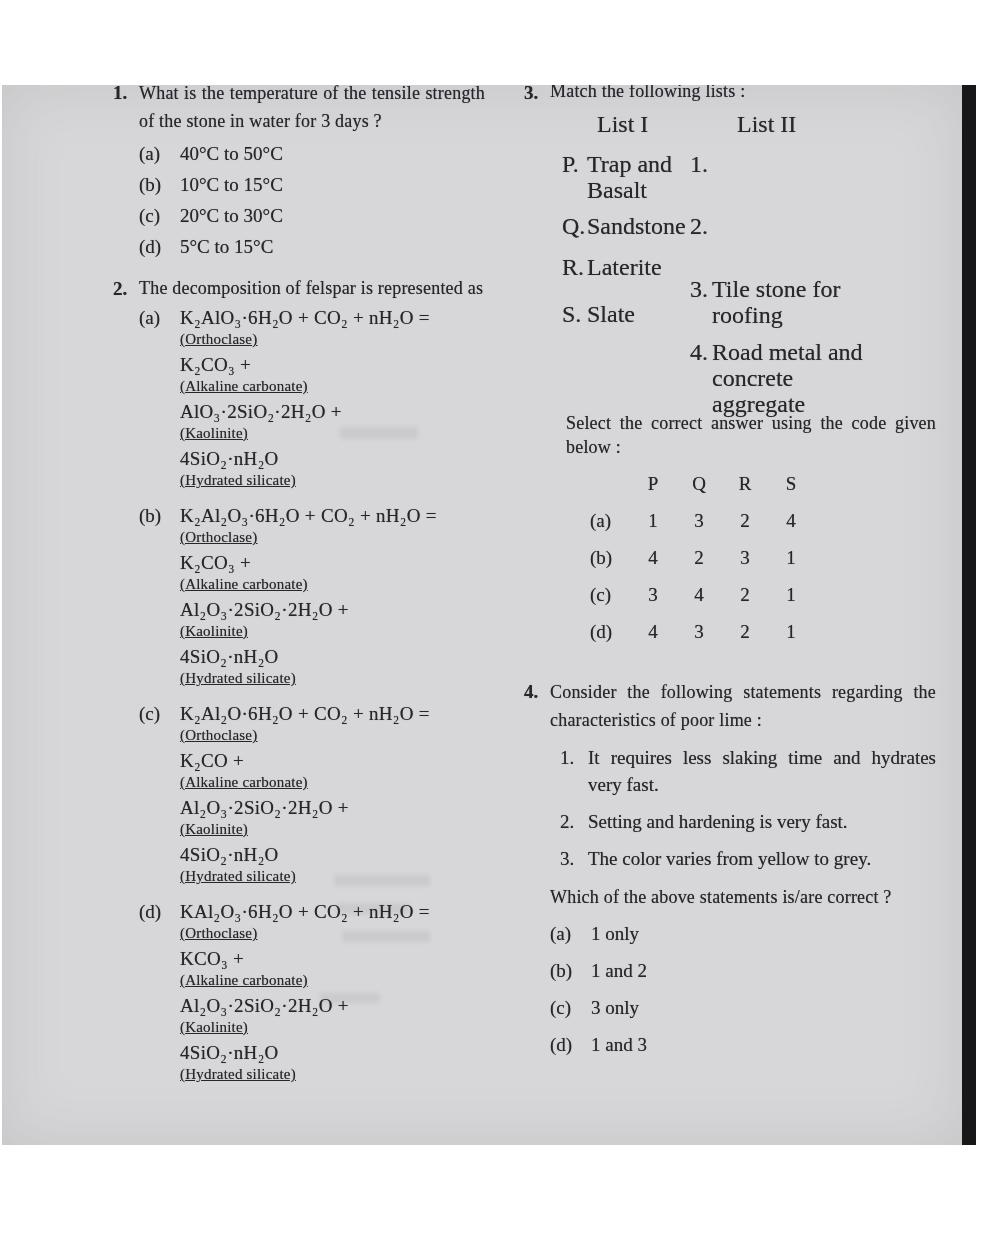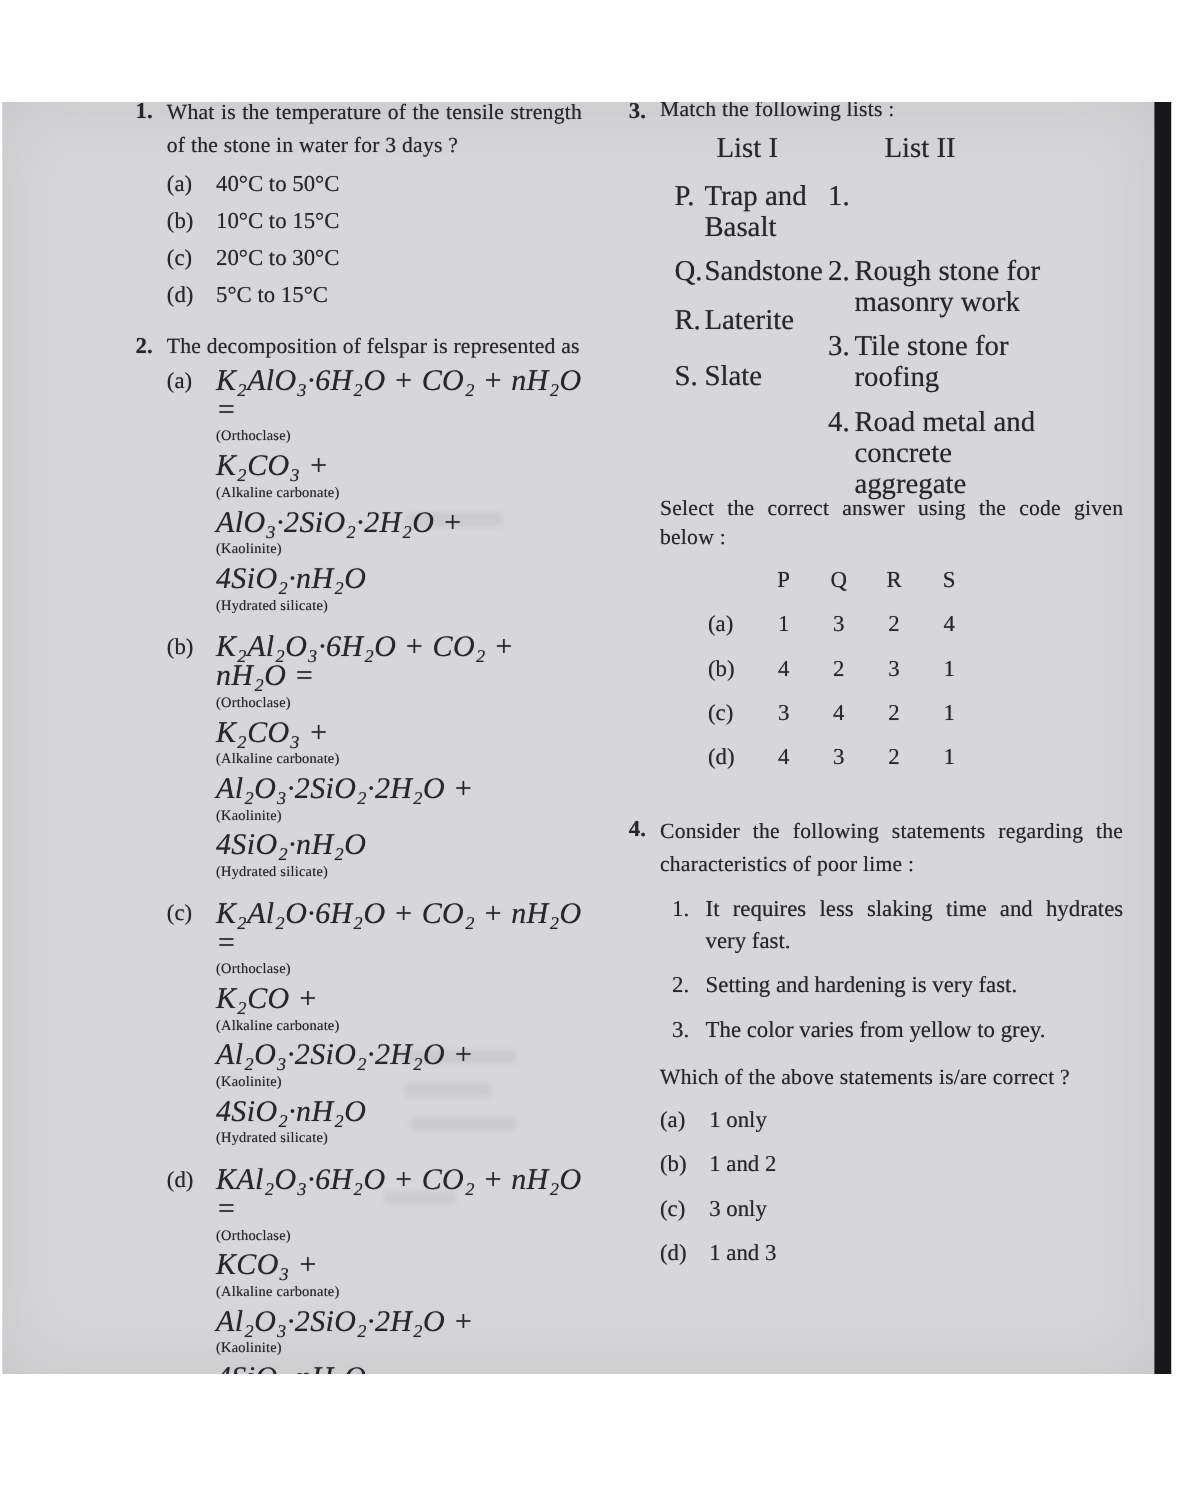--- a/index.html
+++ b/index.html
@@ -24,37 +24,37 @@
   .opt-label{flex:0 0 41px;}
   .opt-list{margin-top:6px;}
 
   
   .q2{margin-top:10px;}
   .q2 .qtext{line-height:27px;}
   .chem-group{display:flex;align-items:flex-start;margin-top:4px;margin-bottom:10px;}
   .chem-label{flex:0 0 41px;font-size:19px;line-height:24px;}
   .chem-lines{flex:1;}
   .chem-pair{margin-bottom:5px;}
-  .chem-formula{font-size:25px;line-height:24px;letter-spacing:.3px;font-style:italic;}
-  .chem-name{font-size:12px;line-height:18px;letter-spacing:.2px;}
+  .chem-formula{font-size:19px;line-height:24px;letter-spacing:.3px;}
+  .chem-name{font-size:15px;line-height:18px;letter-spacing:.2px;text-decoration:underline;}
 
   
   .q3 .qtext{line-height:24px;}
   .match-box{position:relative;height:296px;margin-top:8px;font-size:24px;}
   .mt-h{position:absolute;line-height:26px;}
   .mt-h1{left:47px;top:0;}
   .mt-h2{left:187px;top:0;}
   .mt-item{position:absolute;display:flex;align-items:flex-start;line-height:26px;}
   .mt-item .mt-label{flex:0 0 25px;}
   .l1{left:12px;width:132px;}
   .l2{left:140px;width:186px;}
   .l2 .mt-label{flex:0 0 22px;}
   .l1.i0{top:40px;} .l1.i1{top:102px;} .l1.i2{top:143px;} .l1.i3{top:190px;}
   .l2.i0{top:40px;} .l2.i1{top:102px;} .l2.i2{top:165px;} .l2.i3{top:228px;}
-  .select-text{margin-top:4px;line-height:27px;}
+  .select-text{margin-top:4px;line-height:27px;margin-left:16px;}
 
   
   .code-table{margin-top:12px;}
   .code-row{display:flex;align-items:baseline;height:37px;font-size:19px;line-height:26px;}
   .code-label{flex:0 0 40px;margin-left:40px;}
   .code-cell{flex:0 0 46px;text-align:center;}
 
   
   .q4{margin-top:22px;}
   .stmt{display:flex;align-items:flex-start;margin-left:10px;margin-top:10px;font-size:19px;line-height:27px;}
@@ -234,21 +234,20 @@
             <div class="mt-item l1 i3">
               <span class="mt-label txt">S.</span>
               <span class="mt-text txt">Slate</span>
             </div>
 
             <div class="mt-item l2 i0">
               <span class="mt-label txt">1.</span>
             </div>
             <div class="mt-item l2 i1">
               <span class="mt-label txt">2.</span>
-              <span class="mt-text txt">Rough stone for masonry work</span>
             </div>
             <div class="mt-item l2 i2">
               <span class="mt-label txt">3.</span>
               <span class="mt-text txt">Tile stone for roofing</span>
             </div>
             <div class="mt-item l2 i3">
               <span class="mt-label txt">4.</span>
               <span class="mt-text txt">Road metal and concrete aggregate</span>
             </div>
           </div>

